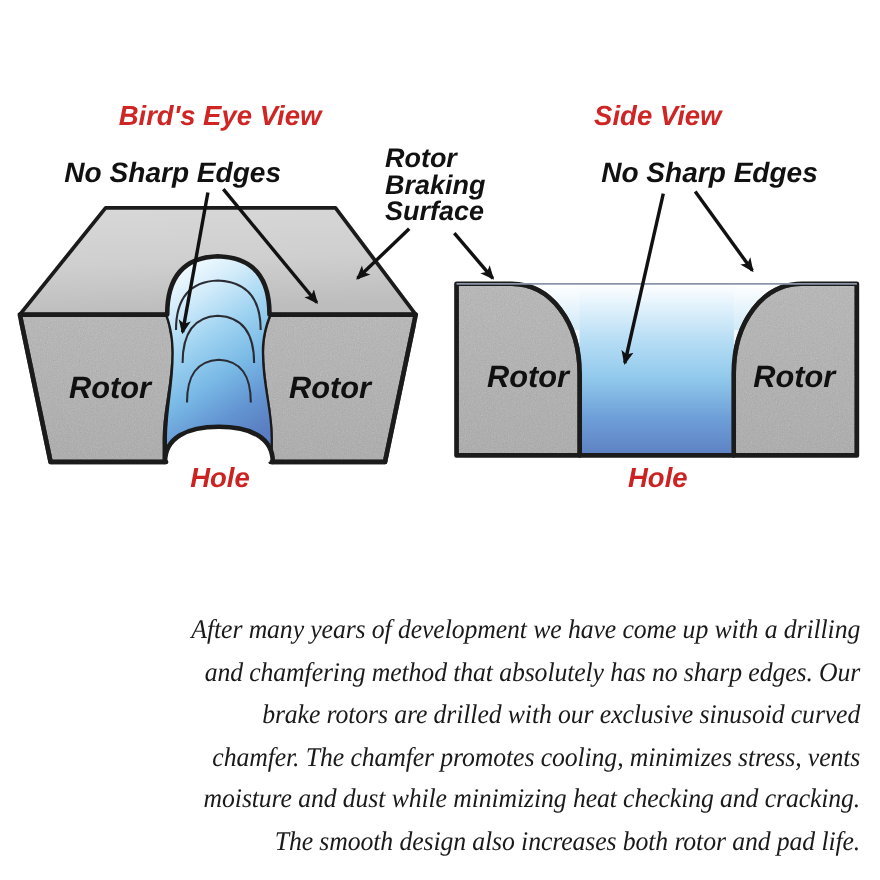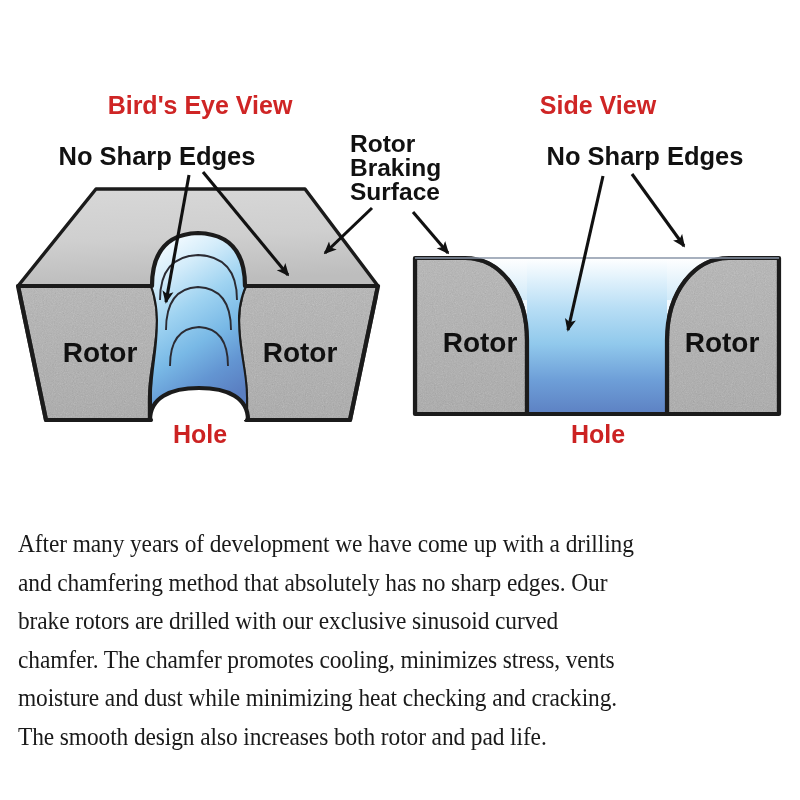--- a/index.html
+++ b/index.html
@@ -1,19 +1,19 @@
 <!DOCTYPE html>
 <html><head>
 <meta charset="utf-8">
 <style>
   html,body{margin:0;padding:0;background:#ffffff;}
   body{width:800px;height:800px;overflow:hidden;font-family:"Liberation Sans",sans-serif;}
-  #page{position:relative;width:784px;height:800px;background:#fff;}
+  #page{position:relative;width:784px;height:800px;background:#fff;font-style:italic;}
   .diagrams{position:absolute;left:0;top:0;width:800px;height:470px;}
-  .caption{position:absolute;left:0;top:525px;width:800px;text-align:left;}
+  .caption{position:absolute;left:0;top:554px;width:800px;text-align:right;}
   .caption p{
     margin:0;
     font-family:"Liberation Serif",serif;
     font-size:24.5px;
     line-height:38.5px;
     color:#1a1a1a;
     letter-spacing:-0.1px;
     transform:scaleX(0.955);
     transform-origin:center top;
   }

